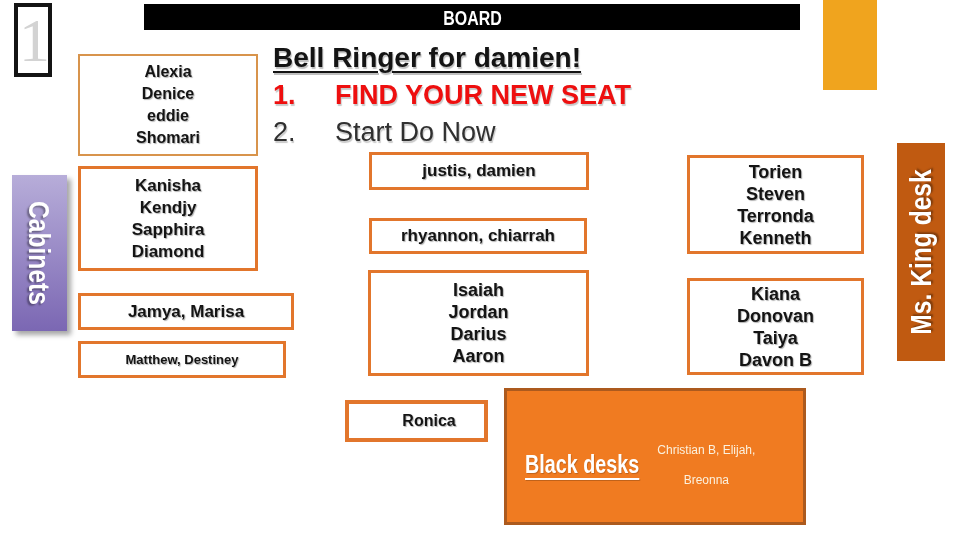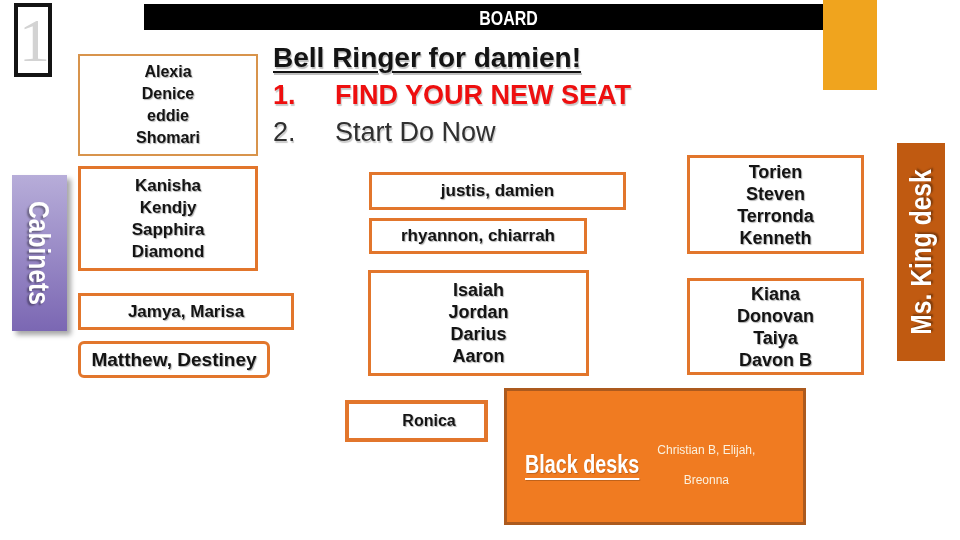--- a/index.html
+++ b/index.html
@@ -9,21 +9,21 @@
   }
 
   
   .door { position:absolute; left:14px; top:3px; width:30px; height:66px;
           border:4px solid #141414; background:#fff; overflow:hidden; }
   .door-digit { position:absolute; left:1px; top:-6px; color:#d3d3d3;
           font-family:"Liberation Serif", serif; font-size:62px; line-height:78px; }
 
   
   .board-bar { position:absolute; left:144px; top:4px; width:656px; height:26px;
-          background:#000; display:flex; align-items:center; justify-content:center;padding-left:36px; }
+          background:#000; display:flex; align-items:center; justify-content:center; }
   .board-label { color:#fff; font-weight:bold; font-size:21px; line-height:21px; }
 
   .condensed { display:inline-block; transform:scaleX(0.76); transform-origin:center; }
 
   
   .amber-square { position:absolute; left:823px; top:0; width:54px; height:90px;
           background:var(--amber,#F0A41E); }
 
   
   .v-wrap { position:absolute; display:flex; align-items:center; justify-content:center; }
@@ -51,22 +51,22 @@
   
   .seat { position:absolute; background:#fff; border:3px solid var(--accent-orange,#E2762C);
           display:flex; align-items:center; justify-content:center; text-align:center;
           font-weight:bold; color:#141414; white-space:pre-line;
           text-shadow:1px 1px 1px rgba(0,0,0,0.3); box-sizing:border-box; }
   .s-front-left { left:78px; top:54px;  width:180px; height:102px;
           border-width:2px; border-color:var(--front-border,#D8944C);
           font-size:16px; line-height:22px; }
   .s-left-group { left:78px; top:166px; width:180px; height:105px; font-size:17px; line-height:22px; }
   .s-left-row1  { left:78px; top:293px; width:216px; height:37px; font-size:17px; }
-  .s-left-row2  { left:78px; top:341px; width:192px; height:37px; font-size:19px;border-radius:6px; }
-  .s-mid-row1   { left:369px; top:172px; width:257px; height:38px; font-size:17px; }
+  .s-left-row2  { left:78px; top:341px; width:208px; height:37px; font-size:13px; }
+  .s-mid-row1   { left:369px; top:152px; width:220px; height:38px; font-size:17px; }
   .s-mid-row2   { left:369px; top:218px; width:218px; height:36px; font-size:17px; }
   .s-mid-group  { left:368px; top:270px; width:221px; height:106px; font-size:18px; line-height:22px; }
   .s-right-group1 { left:687px; top:155px; width:177px; height:99px; font-size:18px; line-height:22px; }
   .s-right-group2 { left:687px; top:278px; width:177px; height:97px; font-size:18px; line-height:22px; }
   .s-single     { left:345px; top:400px; width:143px; height:42px; font-size:16px; border-width:4px;padding-left:25px; }
 
   
   .black-desks { position:absolute; left:504px; top:388px; width:302px; height:137px;
           background:var(--black-fill,#F07B21); border:3px solid var(--black-border,#AC5A1E);
           box-sizing:border-box; display:flex; flex-direction:row; align-items:center;

